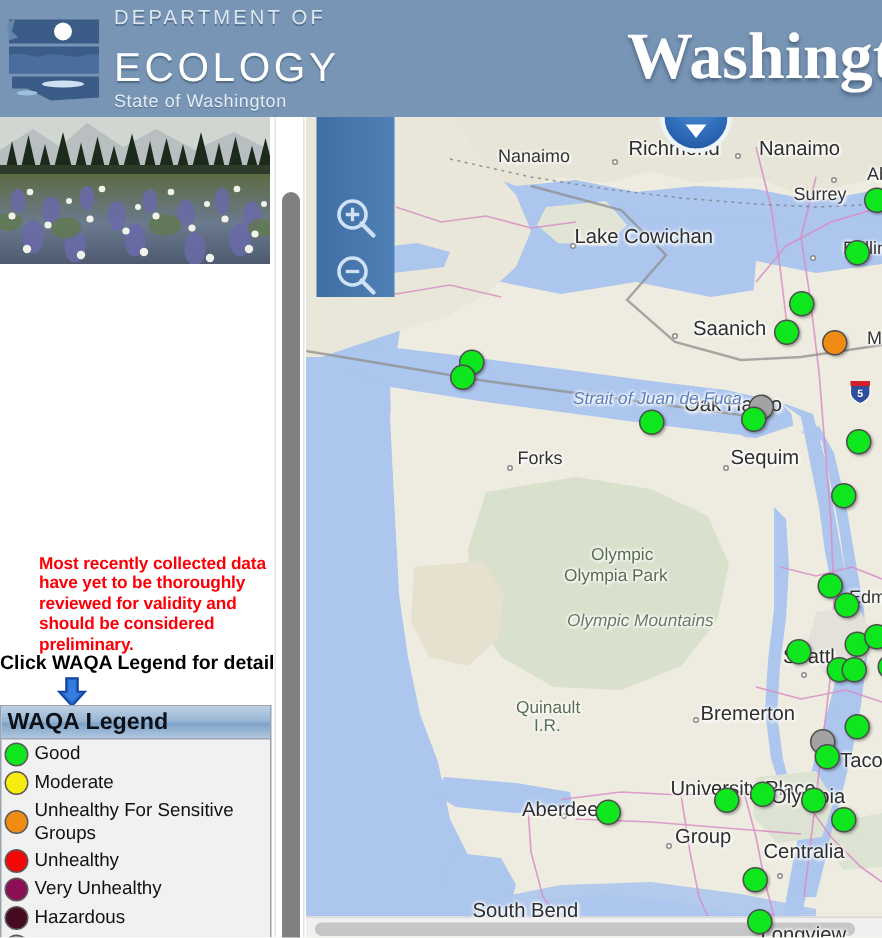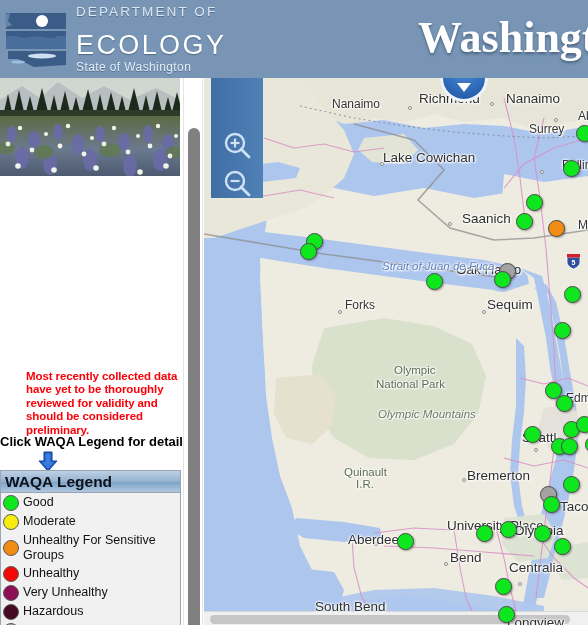--- a/index.html
+++ b/index.html
@@ -459,30 +459,30 @@
     <div class="mlabel big" style="left:252px; top:184px;">Oak Harbo</div>
     <div class="mlabel city" style="left:374px; top:140px;">Mo</div>
     <div class="mlabel big" style="left:283px; top:219px;">Sequim</div>
     <div class="mlabel city" style="left:141px; top:220px;">Forks</div>
     <div class="mlabel big" style="left:318px; top:352px;">Seattl</div>
     <div class="mlabel city" style="left:362px; top:313px;">Edm</div>
     <div class="mlabel big" style="left:263px; top:390px;">Bremerton</div>
     <div class="mlabel big" style="left:243px; top:440px;">University Place</div>
     <div class="mlabel big" style="left:356px; top:421px;">Taco</div>
     <div class="mlabel big" style="left:144px; top:454px;">Aberdeen</div>
-    <div class="mlabel big" style="left:246px; top:472px;">Bend</div>
+    <div class="mlabel big" style="left:246px; top:472px;">Group</div>
     <div class="mlabel big" style="left:310px; top:445px;">Olympia</div>
     <div class="mlabel big" style="left:305px; top:482px;">Centralia</div>
     <div class="mlabel big" style="left:111px; top:521px;">South Bend</div>
 
     <div class="mlabel big" style="left:303px; top:537px;">Longview</div>
 
     <div class="mlabel water" style="left:178px; top:182px;">Strait of Juan de Fuca</div>
     <div class="mlabel park" style="left:190px; top:286px;">Olympic</div>
-    <div class="mlabel park" style="left:172px; top:300px;">National Park</div>
+    <div class="mlabel park" style="left:172px; top:300px;">Olympia Park</div>
     <div class="mlabel park-i" style="left:174px; top:330px;">Olympic Mountains</div>
     <div class="mlabel park" style="left:140px; top:388px;">Quinault</div>
     <div class="mlabel park" style="left:152px; top:400px;">I.R.</div>
 
     <div class="marker" style="left:372px; top:47px;  background:#0ee61e"></div>
     <div class="marker" style="left:359px; top:82px;  background:#0ee61e"></div>
     <div class="marker" style="left:322px; top:116px; background:#0ee61e"></div>
     <div class="marker" style="left:312px; top:135px; background:#0ee61e"></div>
     <div class="marker" style="left:344px; top:142px; background:#f08b14"></div>
     <div class="marker" style="left:295px; top:185px; background:#a3a3a3"></div>

